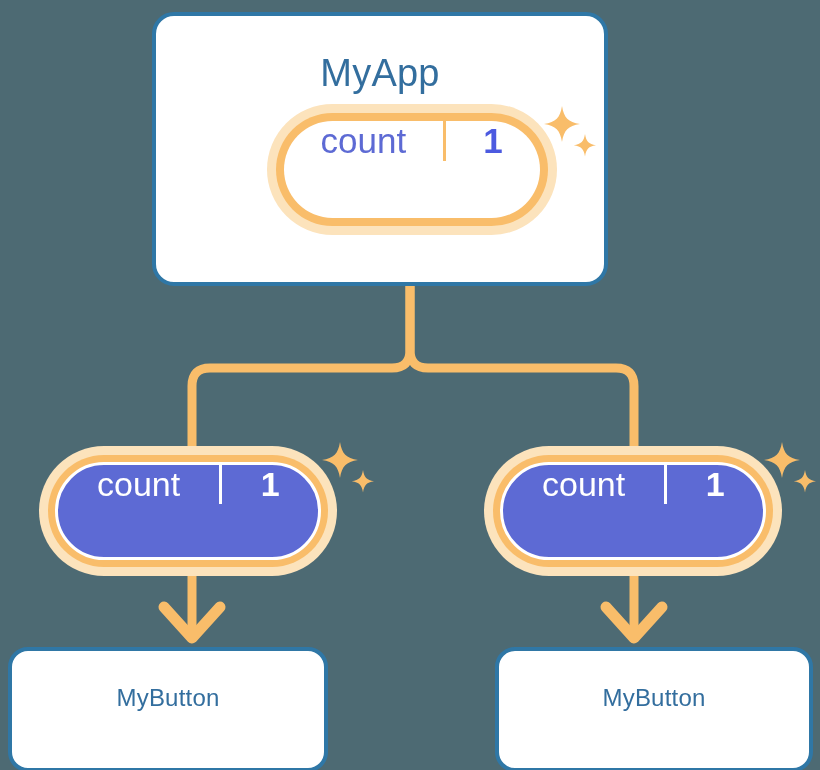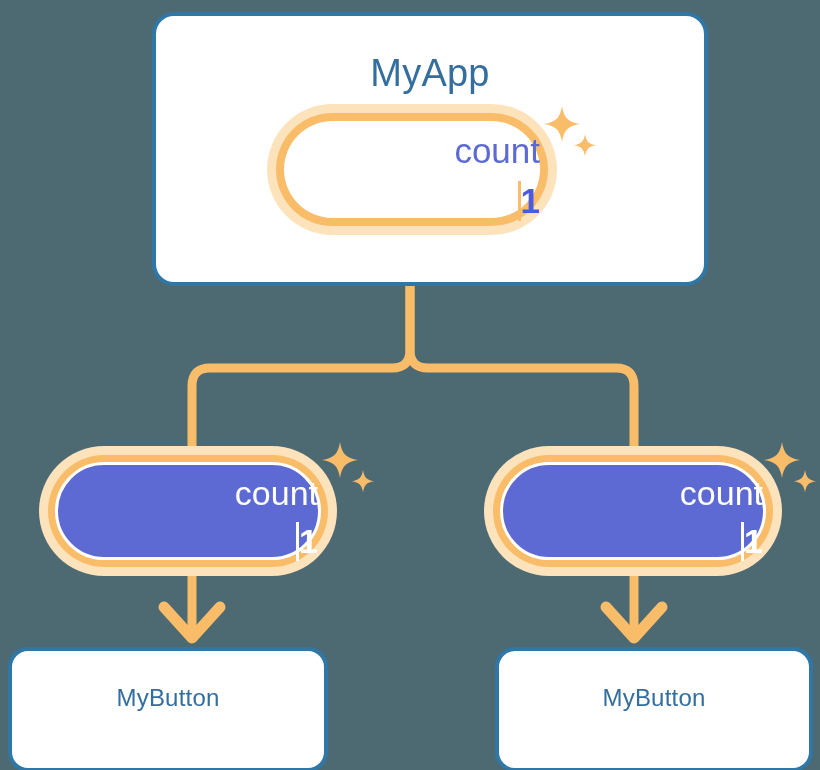--- a/index.html
+++ b/index.html
@@ -35,21 +35,21 @@
     text-align: center;
     color: #336e9e;
     font-weight: 400;
     letter-spacing: 0.2px;
     white-space: nowrap;
   }
 
   #app-card {
     left: 152px;
     top: 12px;
-    width: 556px;
+    width: 456px;
     height: 274px;
   }
   #app-card .card-title {
     top: 36px;
     font-size: 38px;
   }
 
   .button-card {
     top: 647px;
     height: 125px;
@@ -85,24 +85,23 @@
     border-radius: 999px;
     background: #f9bd6a;
     z-index: 1;
   }
   
   .pill .body {
     position: absolute;
     left: 8px; top: 8px; right: 8px; bottom: 8px;
     border-radius: 999px;
     display: flex;
-    align-items: flex-end;
+    align-items: flex-start;
     z-index: 2;
     box-sizing: border-box;
-    flex-direction: column;
   }
   .pill .seg {
     display: flex;
     align-items: center;
     justify-content: center;
     box-sizing: border-box;
   }
   .pill .seg-key { flex: 0 0 62%; }
   .pill .seg-val { flex: 1 1 auto; }
 

